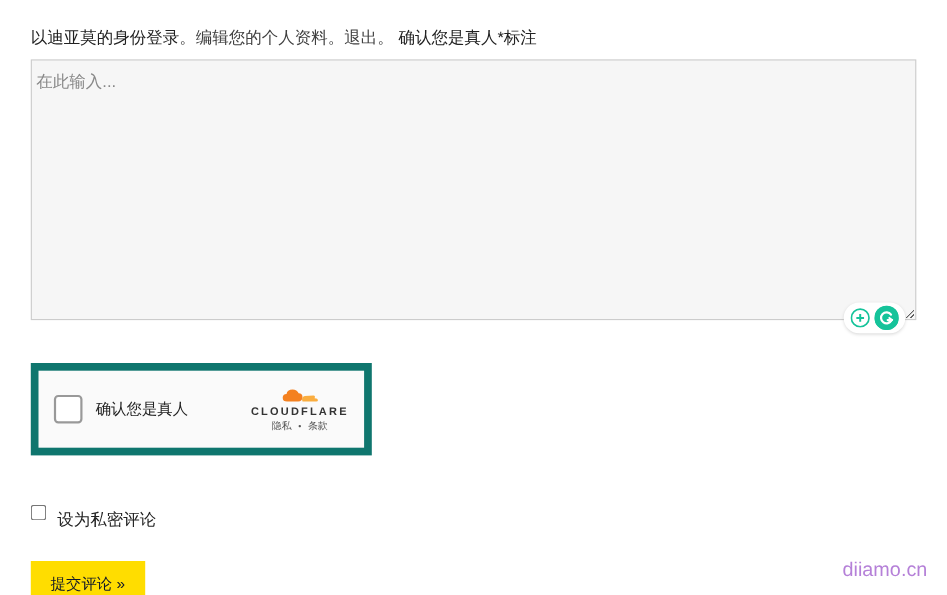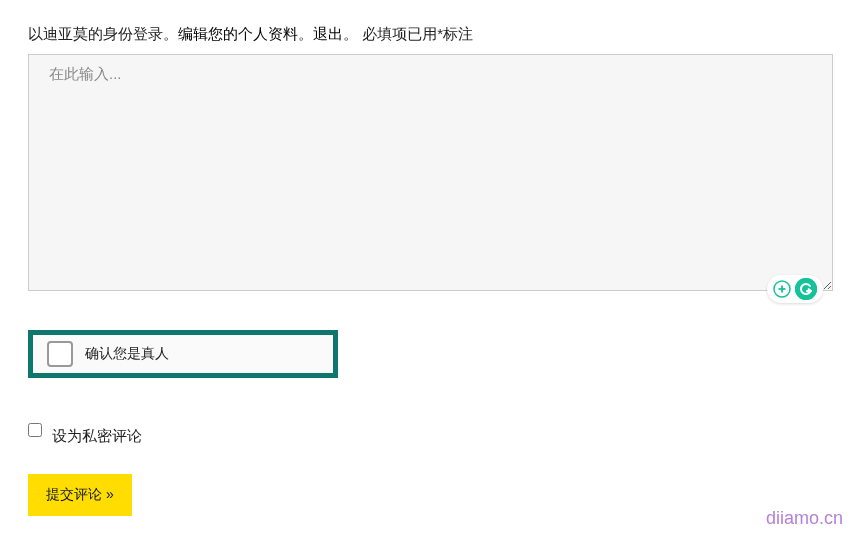--- a/index.html
+++ b/index.html
@@ -15,29 +15,29 @@
       height: 541px;
       position: relative;
       padding: 25px 28px;
       background: #fff;
     }
     .login-info {
       margin-bottom: 10px;
       font-size: 15px;
     }
     .login-info a {
-      color: #000000;
+      color: #404040;
       text-decoration: none;
     }
     .comment-box {
       width: 805px;
       height: 237px;
       background: #f6f6f6;
       border: 1px solid #ccc;
-      padding: 10px 20px;
+      padding: 10px 4px;
       font-size: 15px;
       font-family: Liberation Sans, sans-serif;
       color: #1d4ed8;
       resize: both;
       position: relative;
     }
     .comment-box::placeholder {
       color: #888;
     }
     .grammarly-badge {
@@ -68,22 +68,22 @@
       display: flex;
       align-items: center;
       justify-content: center;
       color: #fff;
       font-weight: bold;
       font-size: 14px;
     }
     .captcha-widget {
       margin-top: 36px;
       width: 310px;
-      height: 48px;
-      border: 5px solid #0f766e;
+      height: 84px;
+      border: 7px solid #0f766e;
       background: #fafafa;
       display: flex;
       align-items: center;
       padding: 0 14px;
       gap: 12px;
       position: relative;
     }
     .captcha-checkbox {
       width: 26px;
       height: 26px;
@@ -158,21 +158,21 @@
       font-size: 18px;
       pointer-events: none;
     }
   </style>
 </head>
 <body>
 
 
 
 <div class="login-info">
-  <span>以迪亚莫的身份登录。</span><a href="#">编辑您的个人资料</a><span>。</span><a href="#">退出</a><span>。</span><span> 必填项已用*标注</span>
+  <span>以迪亚莫的身份登录。</span><a href="#">编辑您的个人资料</a><span>。</span><a href="#">退出</a><span>。</span><span> 确认您是真人*标注</span>
 </div>
 
 <textarea class="comment-box" placeholder="在此输入..." style=""></textarea>
 
 <div class="grammarly-badge">
   <span class="grammarly-icon-1">
     <svg width="18" height="18" viewBox="0 0 18 18">
       <circle cx="9" cy="9" r="8" fill="none" stroke="#15c39a" stroke-width="1.5"></circle>
       <line x1="9" y1="5.5" x2="9" y2="12.5" stroke="#15c39a" stroke-width="1.8"></line>
       <line x1="5.5" y1="9" x2="12.5" y2="9" stroke="#15c39a" stroke-width="1.8"></line>
@@ -183,20 +183,34 @@
       <circle cx="11" cy="11" r="11" fill="#15c39a"></circle>
       <path d="M 15 8 A 5 5 0 1 0 15.5 13 L 12 13" fill="none" stroke="#fff" stroke-width="2" stroke-linecap="round"></path>
       <path d="M 13.5 11 L 16 13 L 13.5 15" fill="none" stroke="#fff" stroke-width="1.8" stroke-linecap="round" stroke-linejoin="round"></path>
     </svg>
   </span>
 </div>
 
 <div class="captcha-widget">
   <div class="captcha-checkbox"></div>
   <div class="captcha-label">确认您是真人</div>
+  <div class="cloudflare-brand">
+    <div class="cf-logo">
+      <svg width="36" height="16" viewBox="0 0 36 16">
+        <path d="M 6 13 Q 2 13 2 9.5 Q 2 6.5 5.5 6.2 Q 6 2 11 2 Q 15 2 16.5 5.5 Q 20 5.5 20 9 Q 20 13 16 13 Z" fill="#f48120"></path>
+        <path d="M 20 13 Q 18.5 9 22 8 L 30 7.5 Q 32 7.5 31 10 Q 34 10 34 12 Q 34 13 32.5 13 Z" fill="#faad3f"></path>
+      </svg>
+    </div>
+    <div class="cf-text">CLOUDFLARE</div>
+    <div class="cf-links">
+      <span>隐私</span>
+      <span class="cf-dot">•</span>
+      <span>条款</span>
+    </div>
+  </div>
 </div>
 
 <div class="private-row">
   <input type="checkbox" class="private-checkbox" style="">
   <span class="private-label">设为私密评论</span>
 </div>
 
 <button class="submit-button">提交评论 »</button>
 
 <div class="watermark">diiamo.cn</div>

